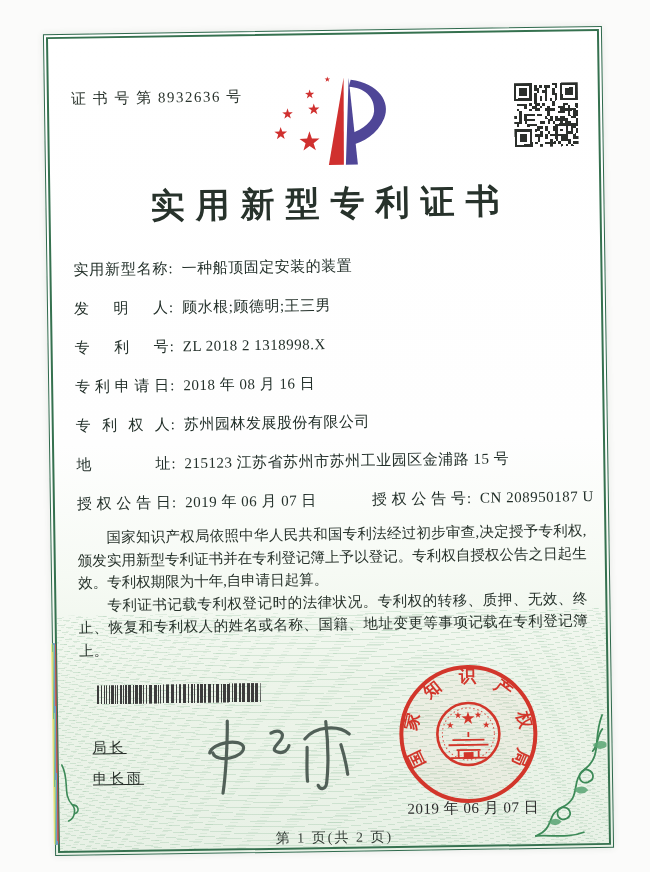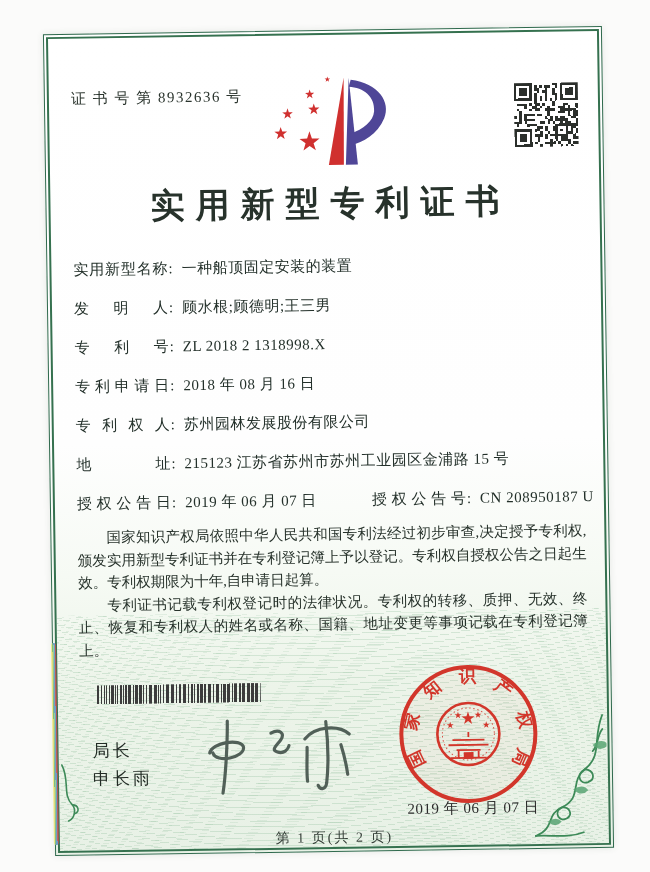--- a/index.html
+++ b/index.html
@@ -38,22 +38,22 @@
   .flabel{display:inline-block;width:94px;text-align:justify;text-align-last:justify;vertical-align:top;}
   .fcolon{margin:0 9px 0 1px;}
   .fvalue{letter-spacing:0.5px;}
   .fgroup2{position:absolute;left:295px;top:0;}
   .paras{
     position:absolute;left:26px;right:22px;top:492px;
     font-size:14.5px;line-height:22.5px;color:#27322b;text-align:justify;
   }
   .paras p{margin:0;text-indent:2em;}
   .barcode{position:absolute;left:43px;top:651px;width:164px;height:19px;}
-  .director{position:absolute;left:38px;top:705px;font-size:17px;letter-spacing:3px;color:#222b25;}
-  .director .name{margin-top:5px;}
+  .director{position:absolute;left:38px;top:705px;font-size:14px;letter-spacing:3px;color:#222b25;text-decoration:underline;}
+  .director .name{margin-top:13px;}
   .signature{position:absolute;left:140px;top:680px;width:170px;height:90px;}
   .seal{position:absolute;left:332px;top:623px;width:164px;height:164px;}
   .seal-date{position:absolute;left:352px;top:770px;font-size:15px;letter-spacing:0.5px;color:#2c2c2c;z-index:3;}
   .footer{
     position:absolute;left:0;right:0;top:798px;text-align:center;
     font-size:14px;letter-spacing:2px;color:#333d36;
   }
   .flourish-br{position:absolute;right:5px;bottom:6px;width:80px;height:130px;}
   .flourish-bl{position:absolute;left:3px;bottom:32px;width:26px;height:62px;}
   .rainbow-strip{

